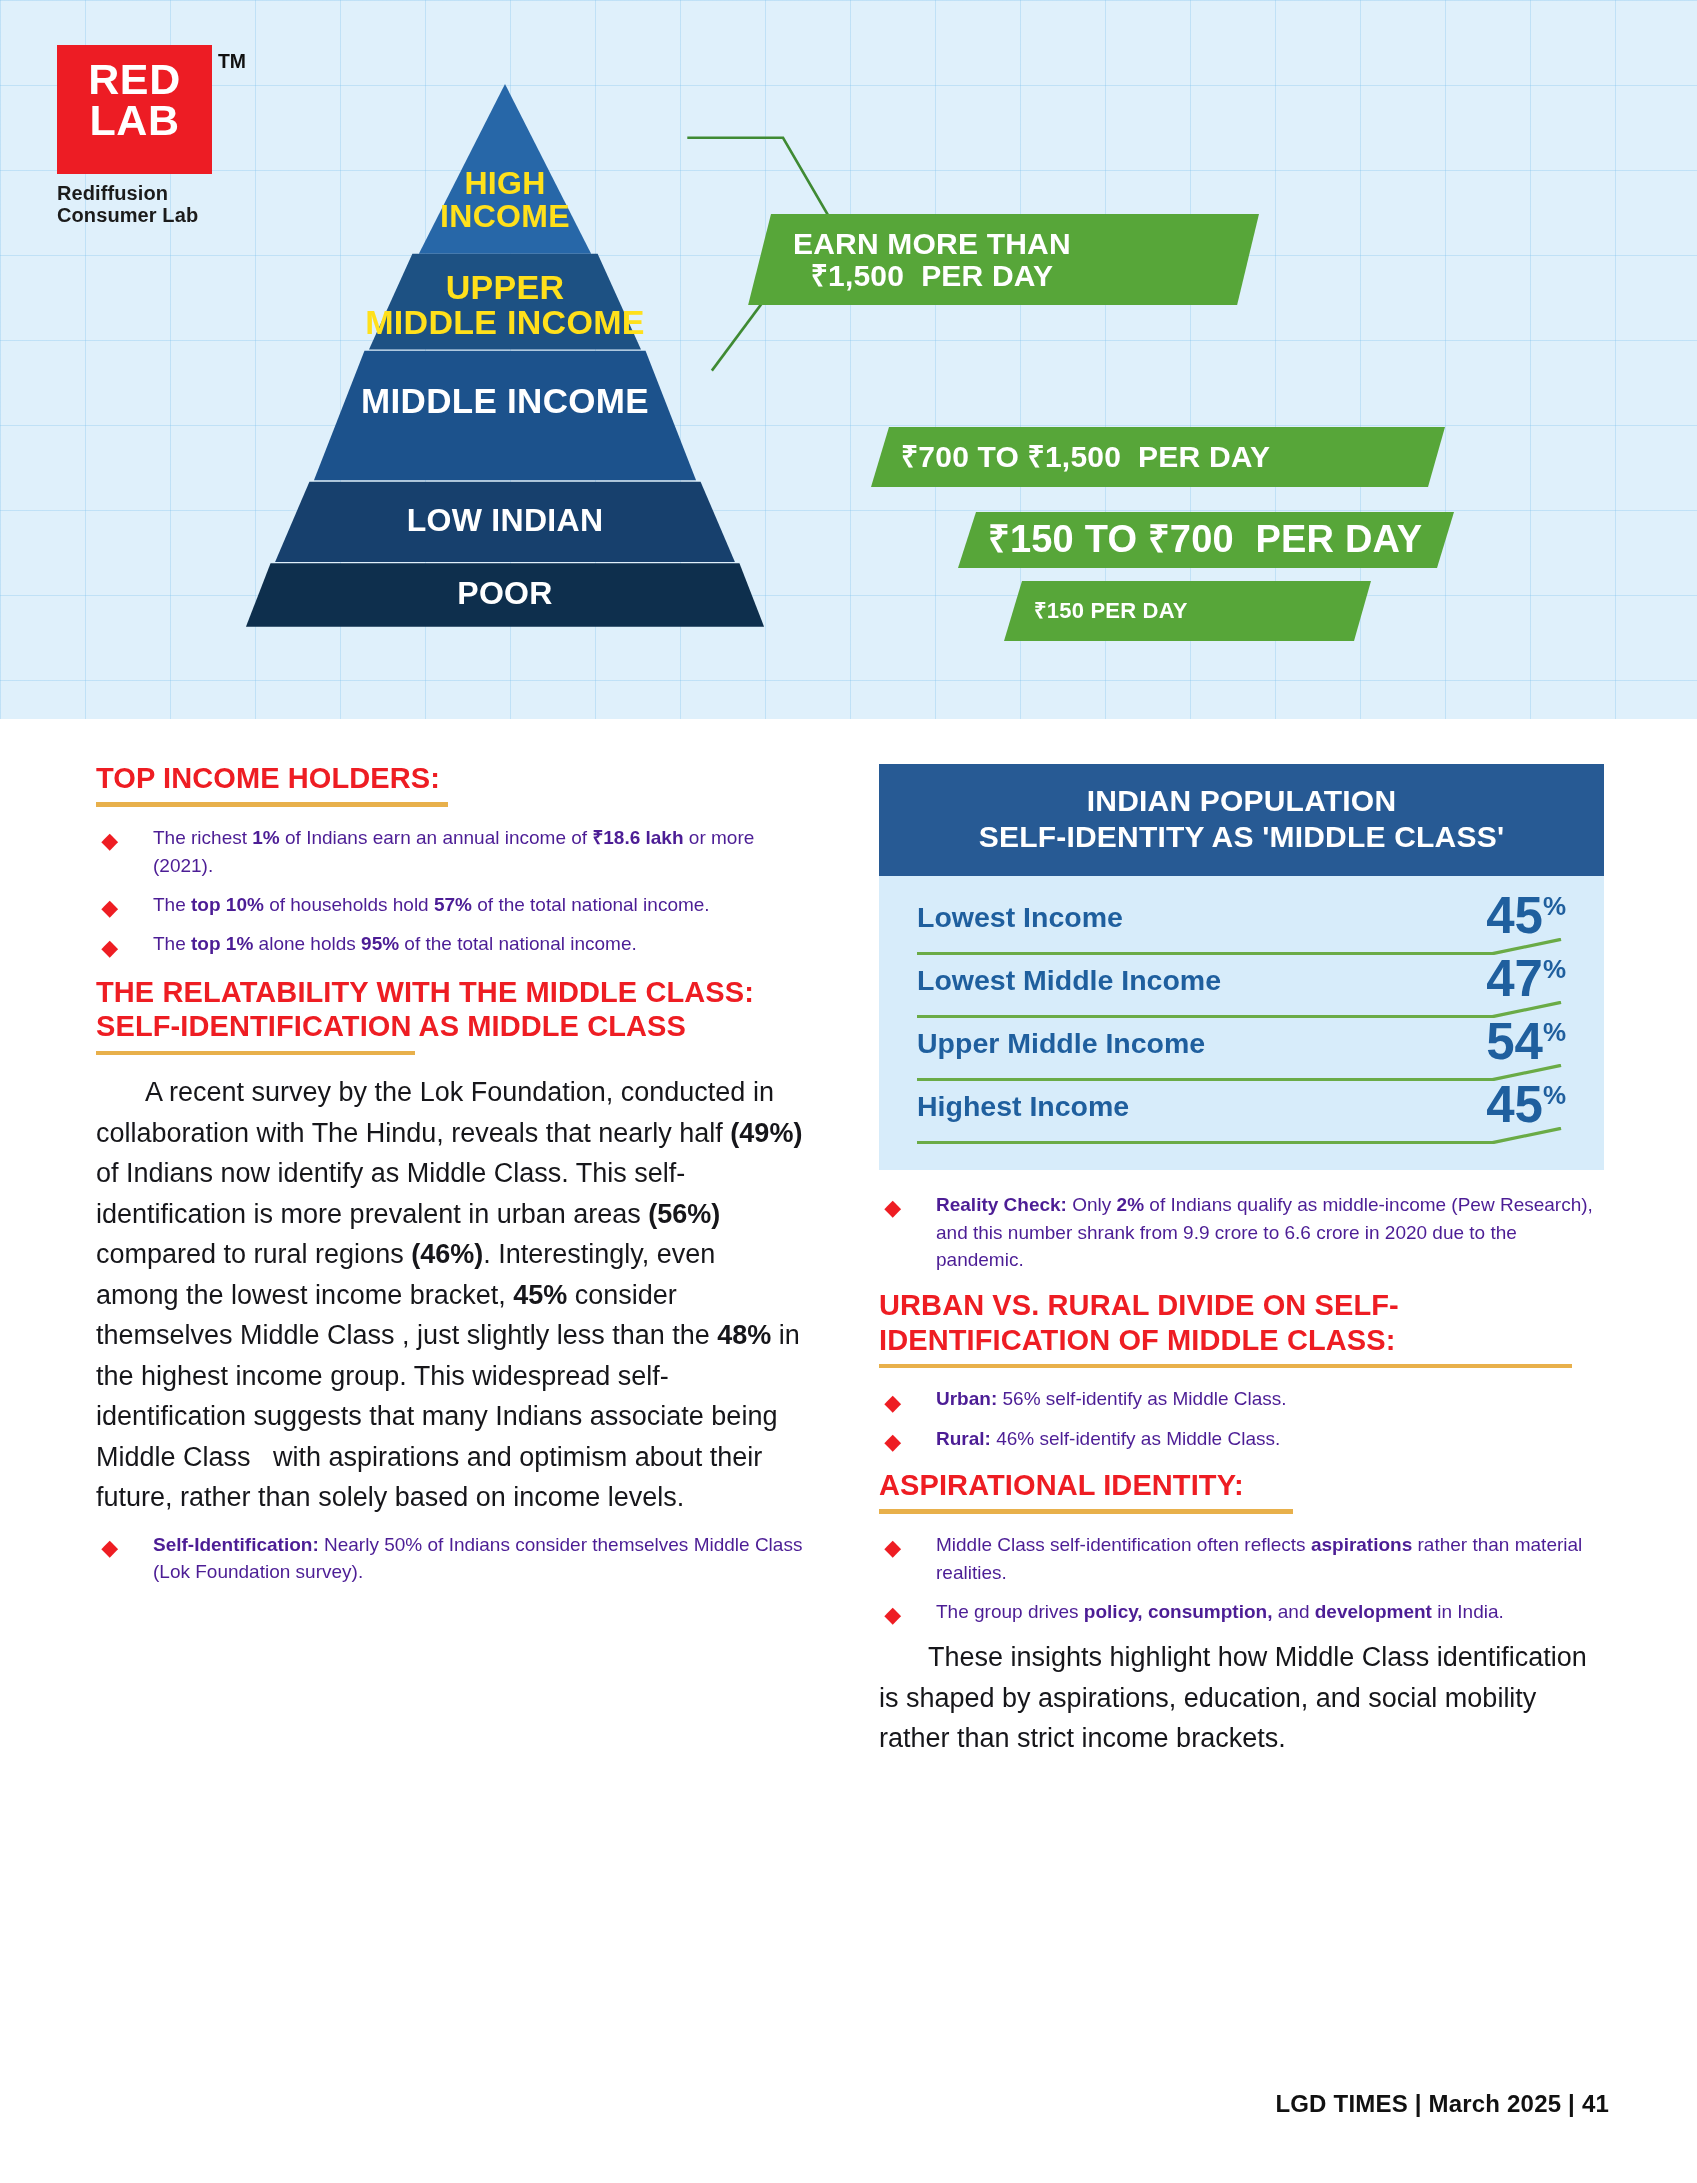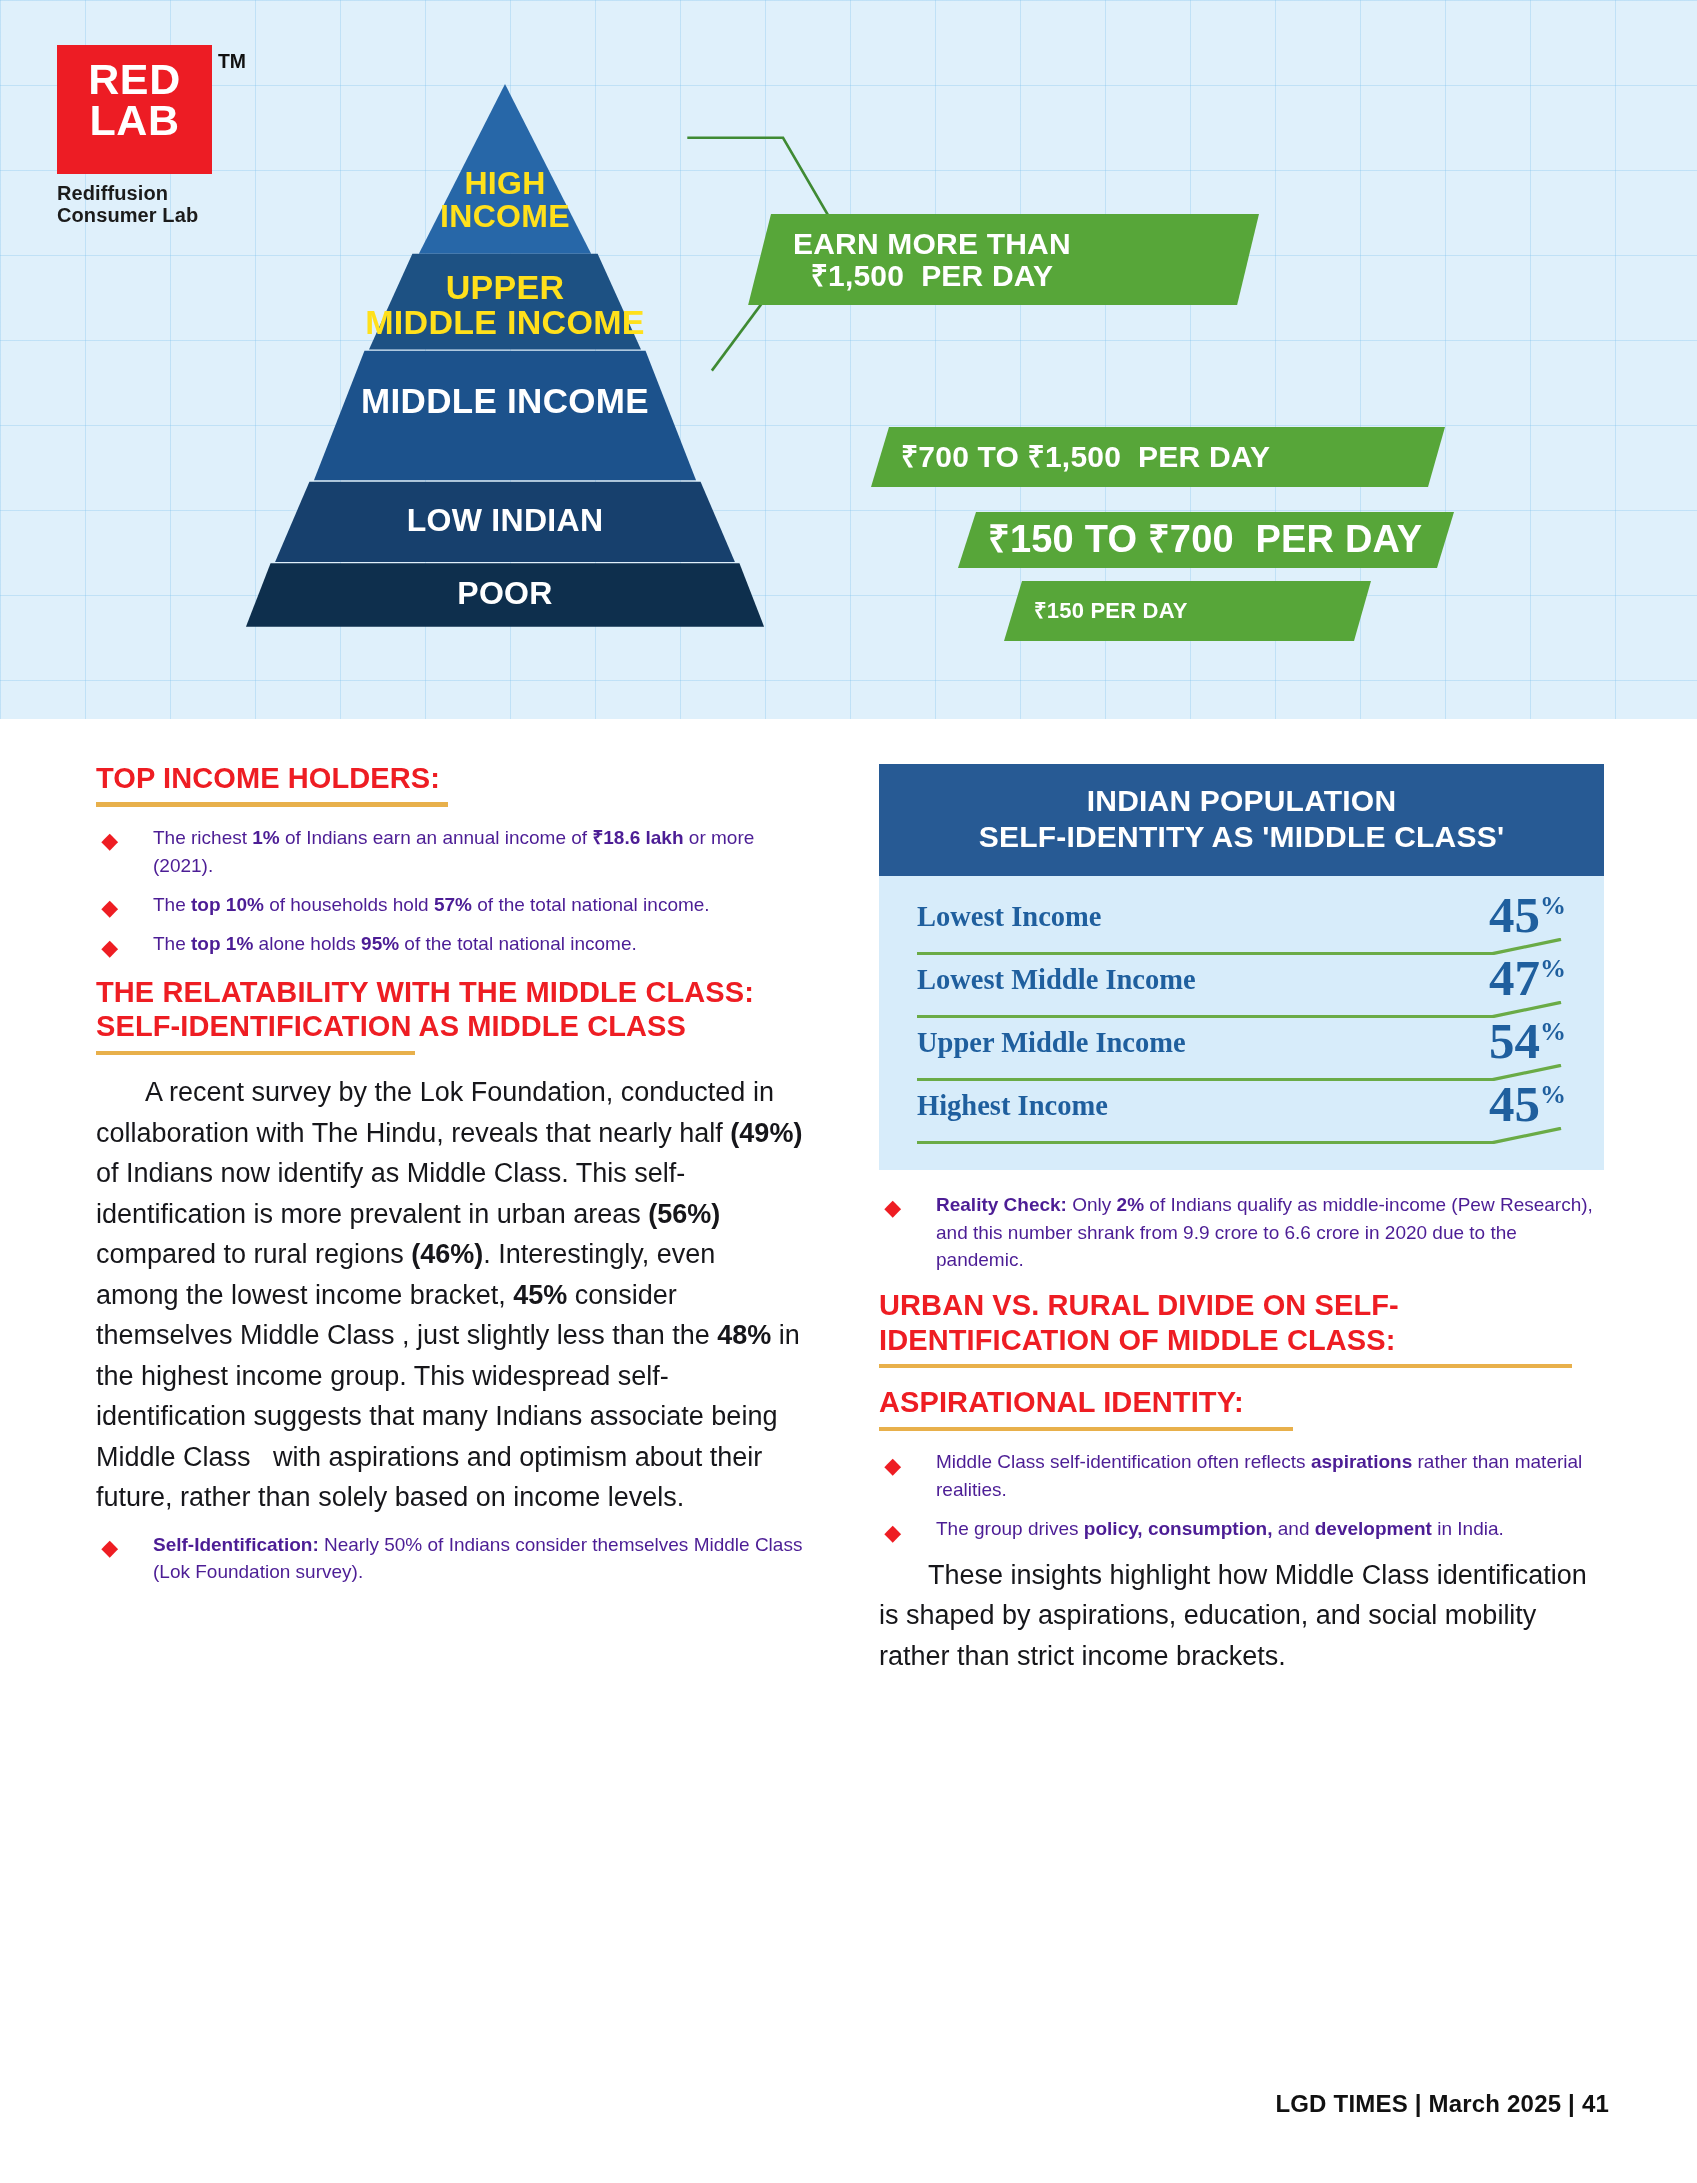--- a/index.html
+++ b/index.html
@@ -85,21 +85,21 @@
     font-size:27px;line-height:1.50;color:#16161a;margin:0 0 6.5px 0;text-indent:49px;
   }
   b{font-weight:bold;}
 
   
   .card{position:absolute;left:879px;top:764px;width:725px;}
   .card-head{
     background:#275a94;color:#fff;text-align:center;font-weight:bold;
     font-size:30px;line-height:1.20;padding:19.4px 13px 21px 13px;letter-spacing:0.2px;
   }
-  .card-body{background:#d7ecfa;padding:17px 38px 24.6px 38px;font-family:Liberation Serif, serif;}
+  .card-body{background:#d7ecfa;padding:17px 38px 24.6px 38px;}
   .stat-row{position:relative;height:63px;}
   .stat-name{
     position:absolute;left:0;top:7.8px;color:#1f5f9e;font-weight:bold;font-size:28.5px;
   }
   .stat-val{
     position:absolute;right:0;top:-3.9px;color:#1f5f9e;font-weight:bold;font-size:51px;line-height:1;
   }
   .stat-val .pc{font-size:26px;vertical-align:super;}
   .stat-line{position:absolute;left:0;right:0;bottom:1.3px;height:17px;}
 
@@ -234,20 +234,24 @@
   </div>
 
   <div class="col col-right" style="top:1191px;">
     <ul class="bul">
       <li><b>Reality Check:</b> Only <b>2%</b> of Indians qualify as middle-income (Pew Research), and this number shrank from 9.9 crore to 6.6 crore in 2020 due to the pandemic.</li>
     </ul>
 
     <h2 class="sec" style="margin-top:14.2px;">URBAN VS. RURAL DIVIDE ON SELF-IDENTIFICATION OF MIDDLE CLASS:</h2>
     <div class="rule w3"></div>
 
+    <ul class="bul">
+      <li><b>Urban:</b> 56% self-identify as Middle Class.</li>
+      <li><b>Rural:</b> 46% self-identify as Middle Class.</li>
+    </ul>
 
     <h2 class="sec" style="margin-top:15.5px;">ASPIRATIONAL IDENTITY:</h2>
     <div class="rule w4"></div>
 
     <ul class="bul">
       <li>Middle Class self-identification often reflects <b>aspirations</b> rather than material realities.</li>
       <li>The group drives <b>policy, consumption,</b> and <b>development</b> in India.</li>
     </ul>
 
     <p class="para" style="margin-top:9px;">These insights highlight how Middle Class identification is shaped by aspirations, education, and social mobility rather than strict income brackets.</p>

